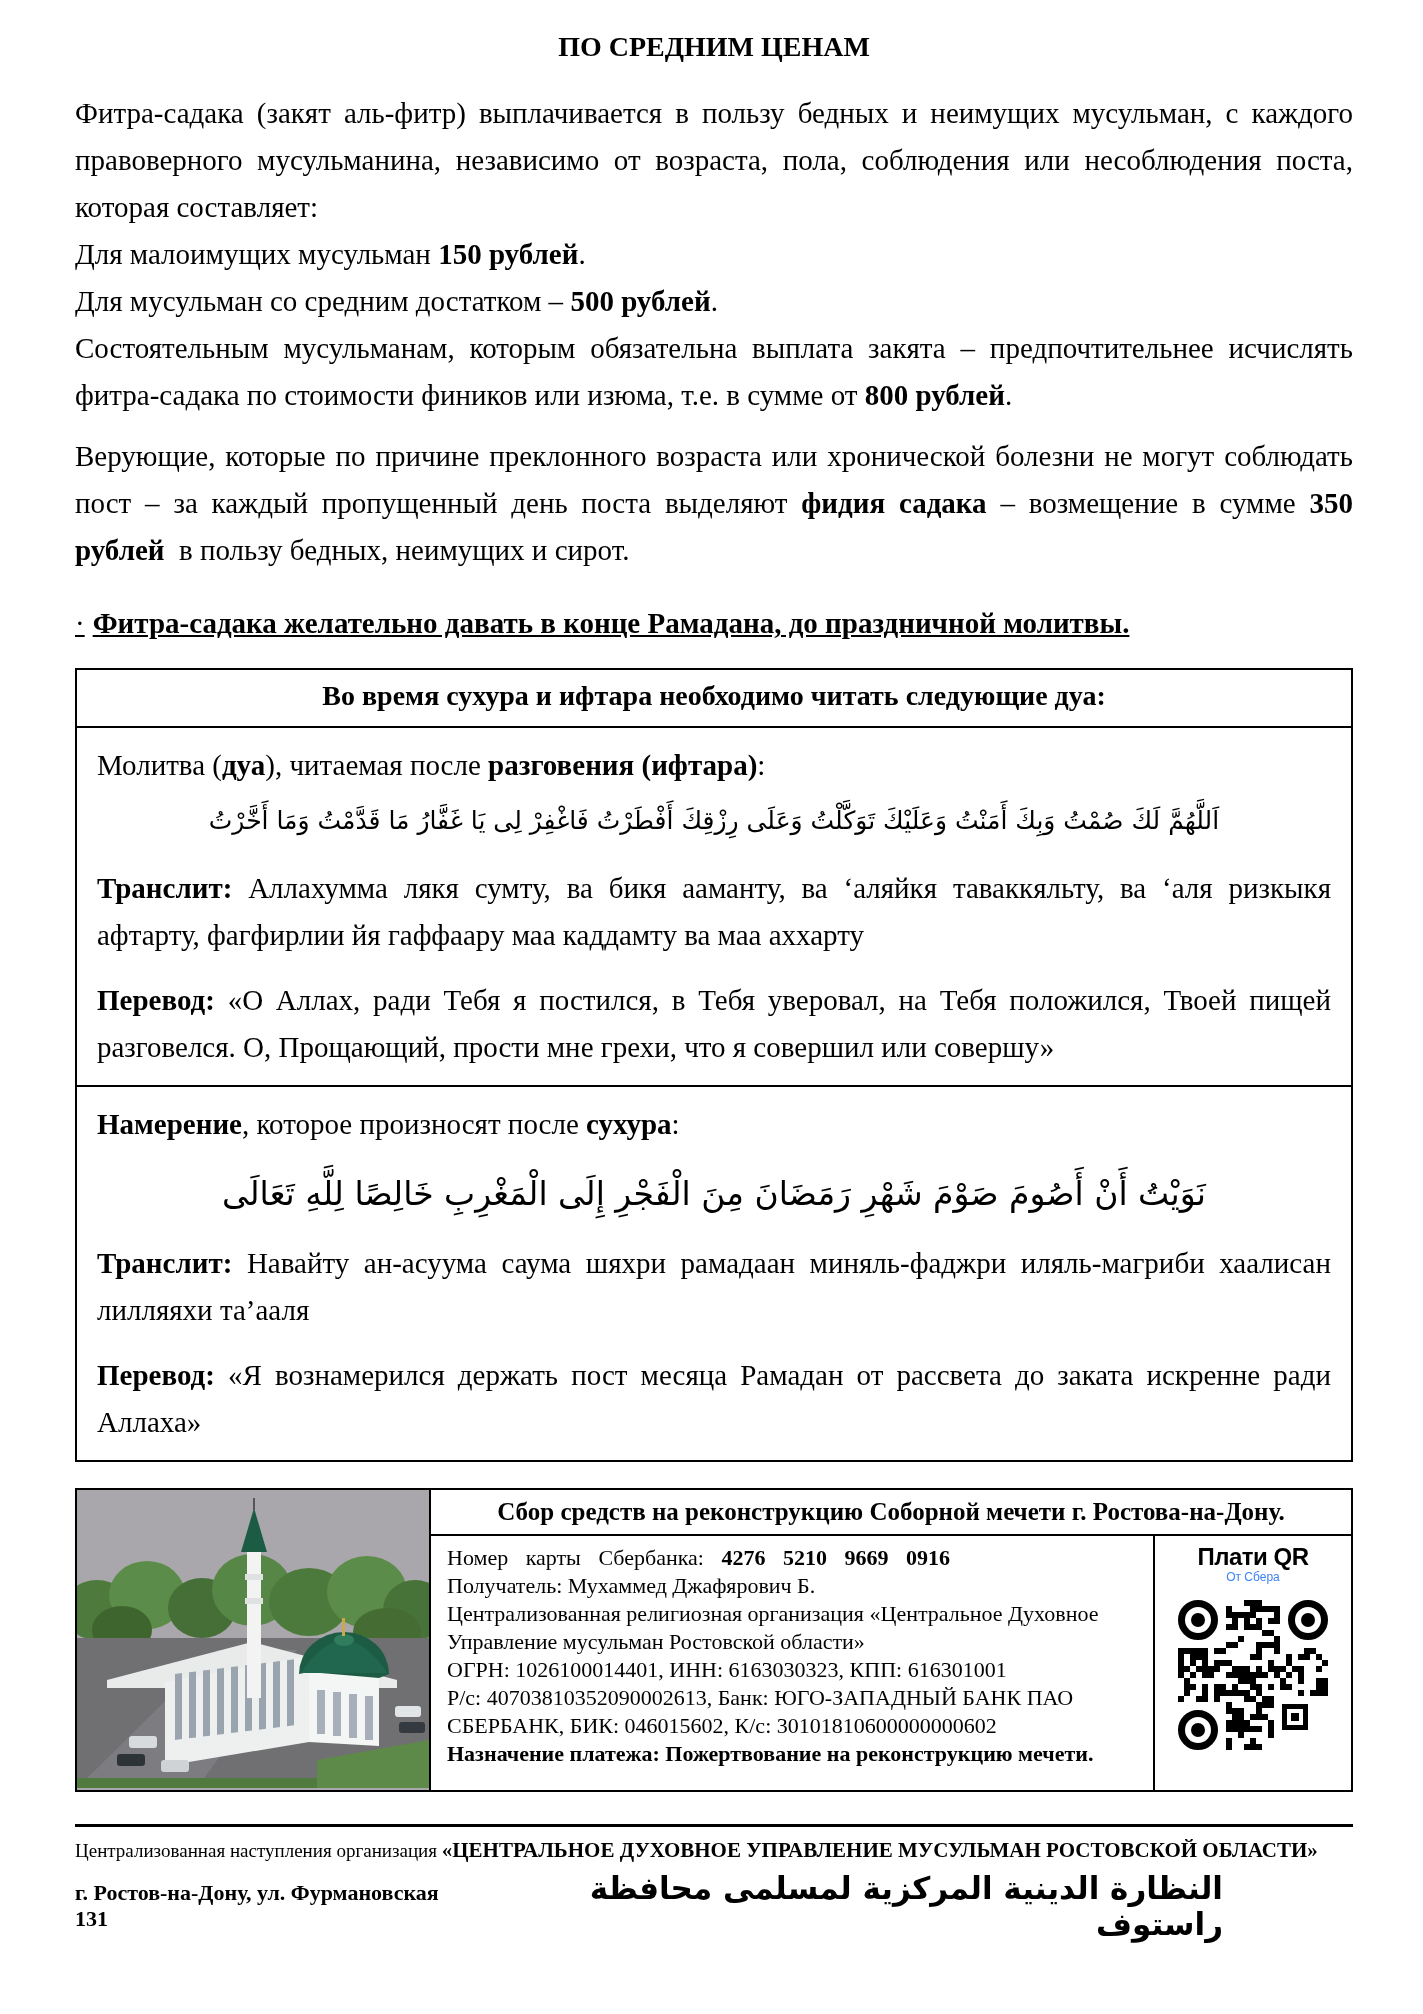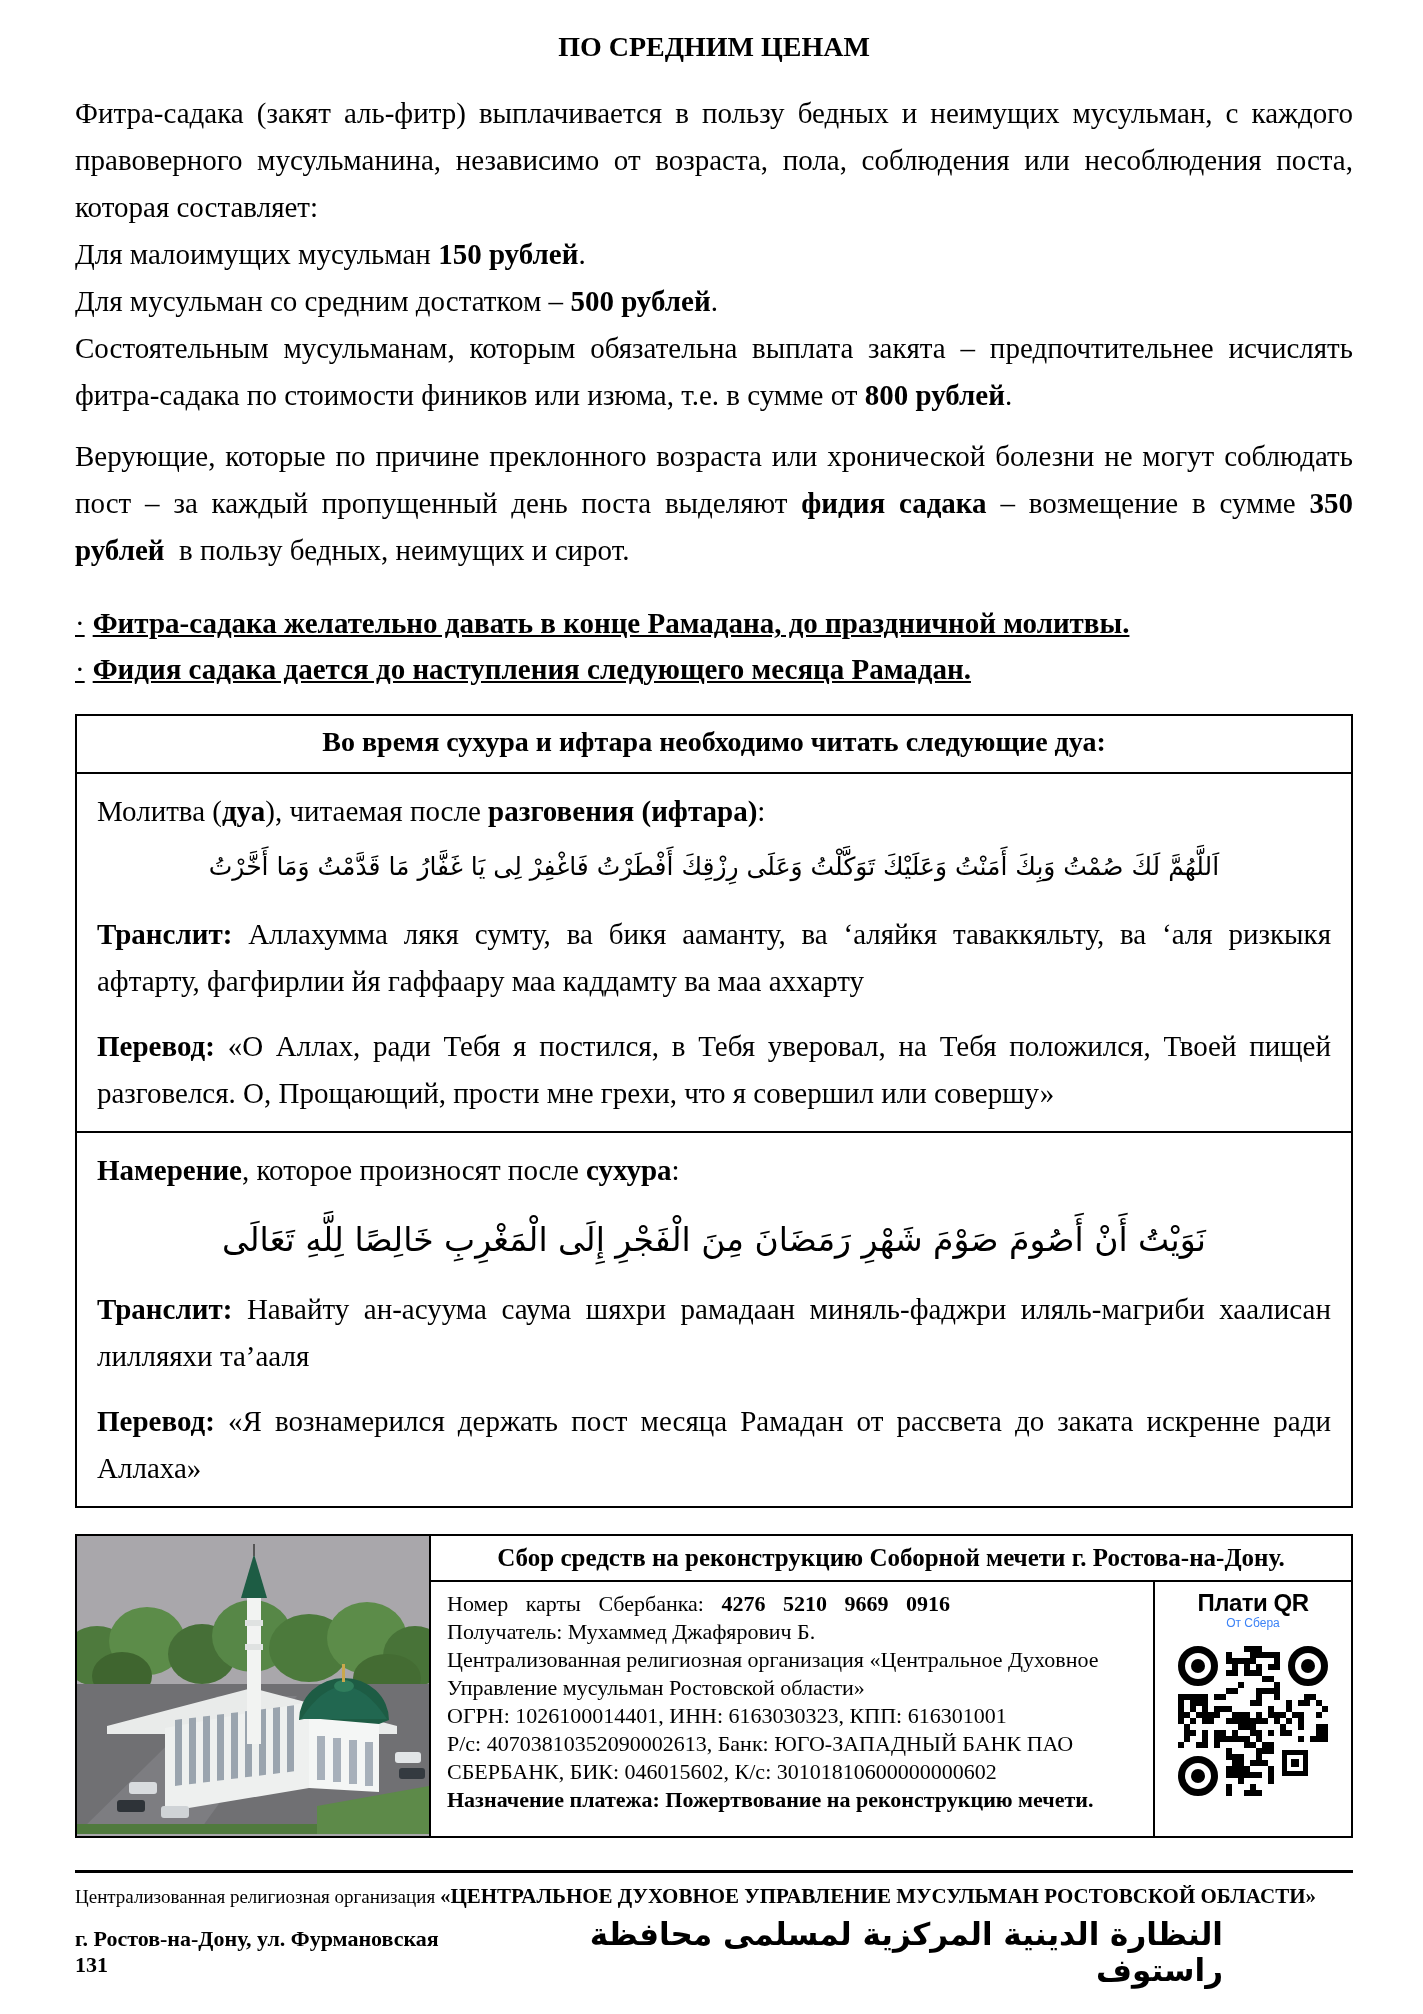--- a/index.html
+++ b/index.html
@@ -67,21 +67,20 @@
   </div>
 
   <p class="body-par mt-intro">Фитра-садака (закят аль-фитр) выплачивается в пользу бедных и неимущих мусульман, с каждого правоверного мусульманина, независимо от возраста, пола, соблюдения или несоблюдения поста, которая составляет:</p>
   <p class="body-par"><span>Для малоимущих мусульман </span><span class="b">150 рублей</span><span>.</span></p>
   <p class="body-par"><span>Для мусульман со средним достатком – </span><span class="b">500 рублей</span><span>.</span></p>
   <p class="body-par"><span>Состоятельным мусульманам, которым обязательна выплата закята – предпочтительнее исчислять фитра-садака по стоимости фиников или изюма, т.е. в сумме от </span><span class="b">800 рублей</span><span>.</span></p>
   <p class="body-par mt-par"><span>Верующие, которые по причине преклонного возраста или хронической болезни не могут соблюдать пост – за каждый пропущенный день поста выделяют </span><span class="b">фидия садака</span><span> – возмещение в сумме </span><span class="b">350 рублей</span><span>&nbsp; в пользу бедных, неимущих и сирот.</span></p>
 
   <div class="bullets">
     <p class="bullet"><span class="dot">·</span><span>Фитра-садака желательно давать в конце Рамадана, до праздничной молитвы.</span></p>
-    <p class="bullet"><span class="dot">·</span><span>Фидия садака дается до наступления следующего месяца Рамадан.</span></p>
   </div>
 
   <table class="dua">
     <tbody>
       <tr>
         <td class="dua-head">Во время сухура и ифтара необходимо читать следующие дуа:</td>
       </tr>
       <tr>
         <td>
           <p class="dua-title"><span>Молитва (</span><span class="b">дуа</span><span>), читаемая после </span><span class="b">разговения (ифтара)</span><span>:</span></p>
@@ -349,21 +348,21 @@
               <div style="position:absolute;left:72px;top:144px;width:6px;height:6px;background:#000"></div>
               <div style="position:absolute;left:78px;top:144px;width:6px;height:6px;background:#000"></div>
             </div>
         </div>
       </div>
     </div>
   </div>
 
   <div class="footer">
     <div class="footer-rule"></div>
-    <div class="footer-org"><span>Централизованная религиозная организация </span><span class="b">«ЦЕНТРАЛЬНОЕ ДУХОВНОЕ УПРАВЛЕНИЕ МУСУЛЬМАН РОСТОВСКОЙ ОБЛАСТИ»</span></div>
+    <div class="footer-org"><span>Централизованная наступления организация </span><span class="b">«ЦЕНТРАЛЬНОЕ ДУХОВНОЕ УПРАВЛЕНИЕ МУСУЛЬМАН РОСТОВСКОЙ ОБЛАСТИ»</span></div>
     <div class="footer-row2">
       <div class="footer-address">г. Ростов-на-Дону, ул. Фурмановская 131</div>
       <div class="footer-arabic">النظارة الدينية المركزية لمسلمى محافظة راستوف</div>
     </div>
 
   </div>
 
 </div>
 
 </body></html>

